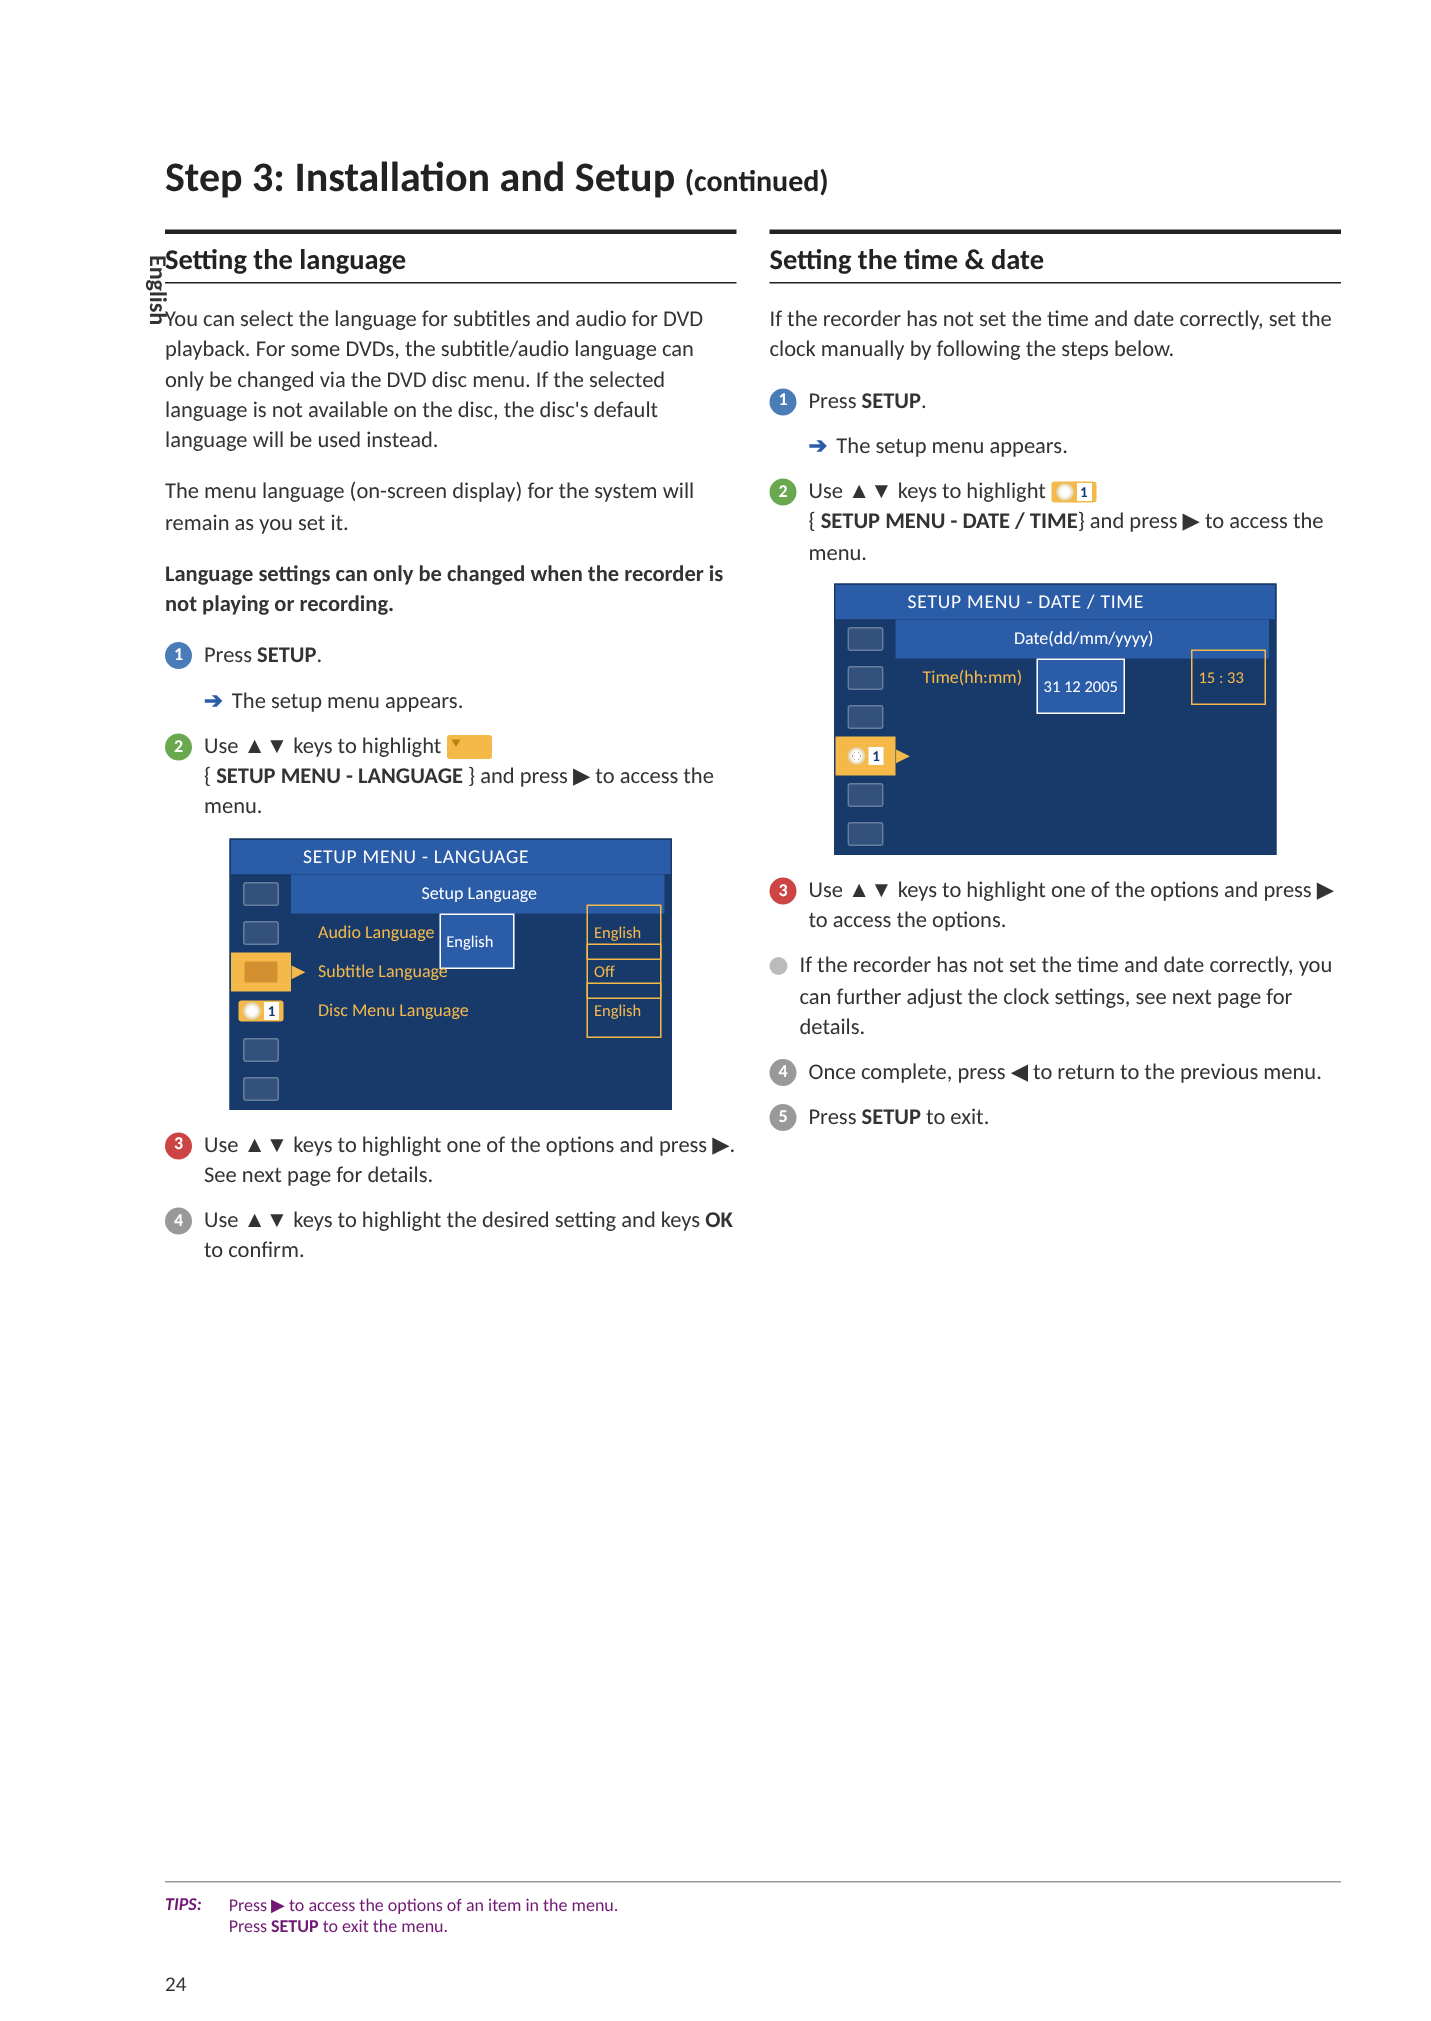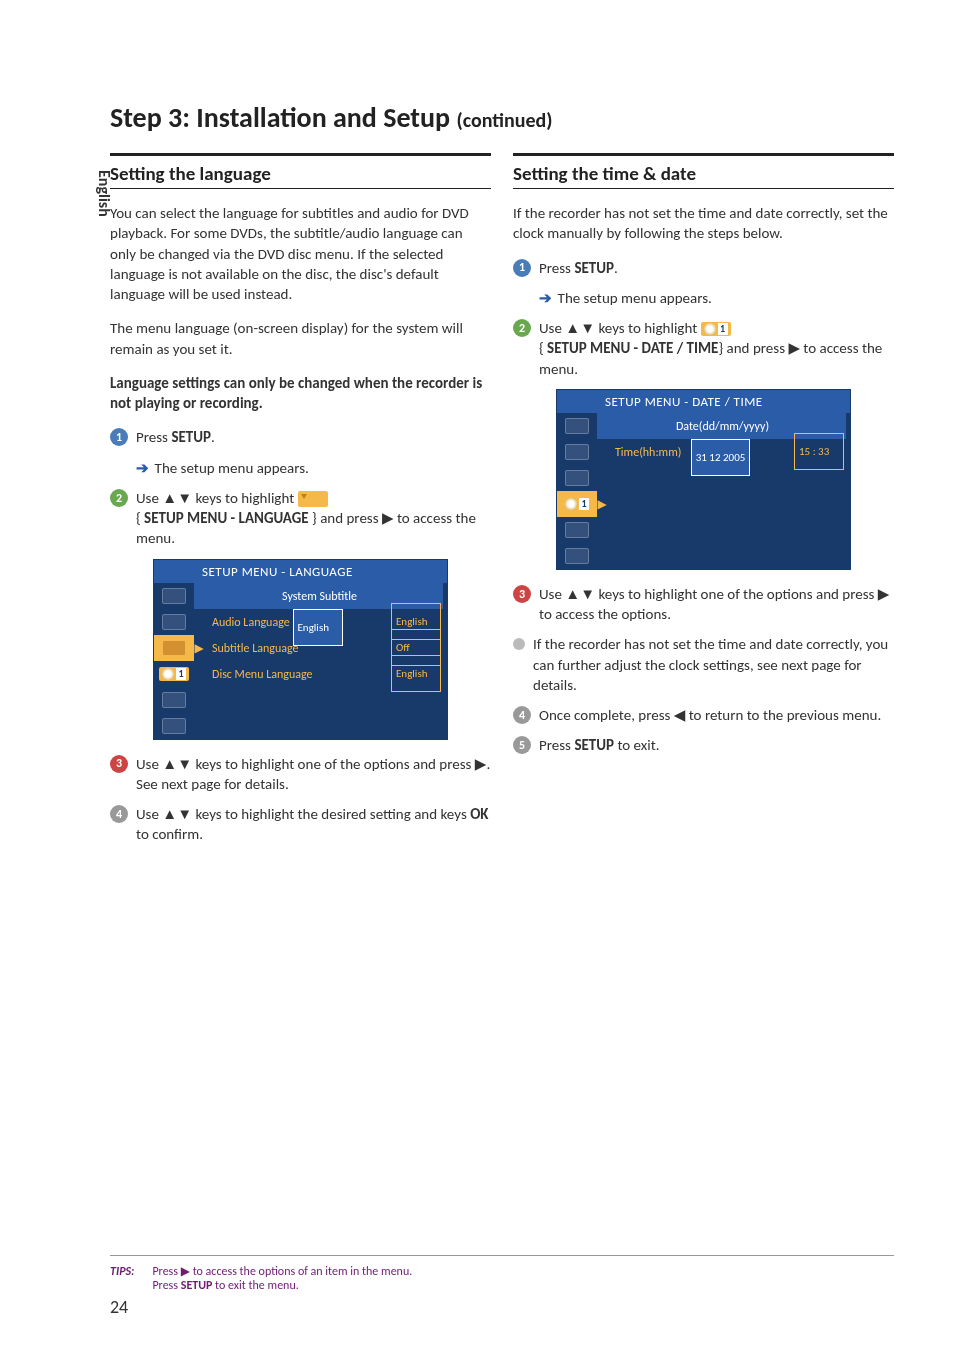--- a/index.html
+++ b/index.html
@@ -200,22 +200,22 @@
       padding-top: 8px;
       font-size: 12px;
       display: flex;
       gap: 18px;
       color: #701a75;
     }
     .tips-label { font-style: italic; font-weight: bold; }
     .page-number {
       position: absolute;
       left: 110px;
-      bottom: 29px;
-      font-size: 18px;
+      bottom: 16px;
+      font-size: 14px;
     }
     .idx-badge {
       display: inline-flex;
       align-items: center;
       gap: 2px;
       background: #f5b94a;
       padding: 1px 3px;
       border-radius: 2px;
       vertical-align: middle;
     }
@@ -296,21 +296,21 @@
             <div class="menu-icon-cell">
                 <div class="mi"></div>
               </div>
             <div class="menu-icon-cell">
                 <div class="mi"></div>
               </div>
           </div>
           <div class="menu-rows">
             <div class="menu-row sel">
               <span class="caret"></span>
-              <span class="menu-label">System Subtitle</span>
+              <span class="menu-label">Setup Language</span>
               <span class="mval sel-white">English</span>
             </div>
             <div class="menu-row">
               <span class="caret"></span>
               <span class="menu-label">Audio Language</span>
               <span class="mval">English</span>
             </div>
             <div class="menu-row">
               <span class="caret">▶</span>
               <span class="menu-label">Subtitle Language</span>

